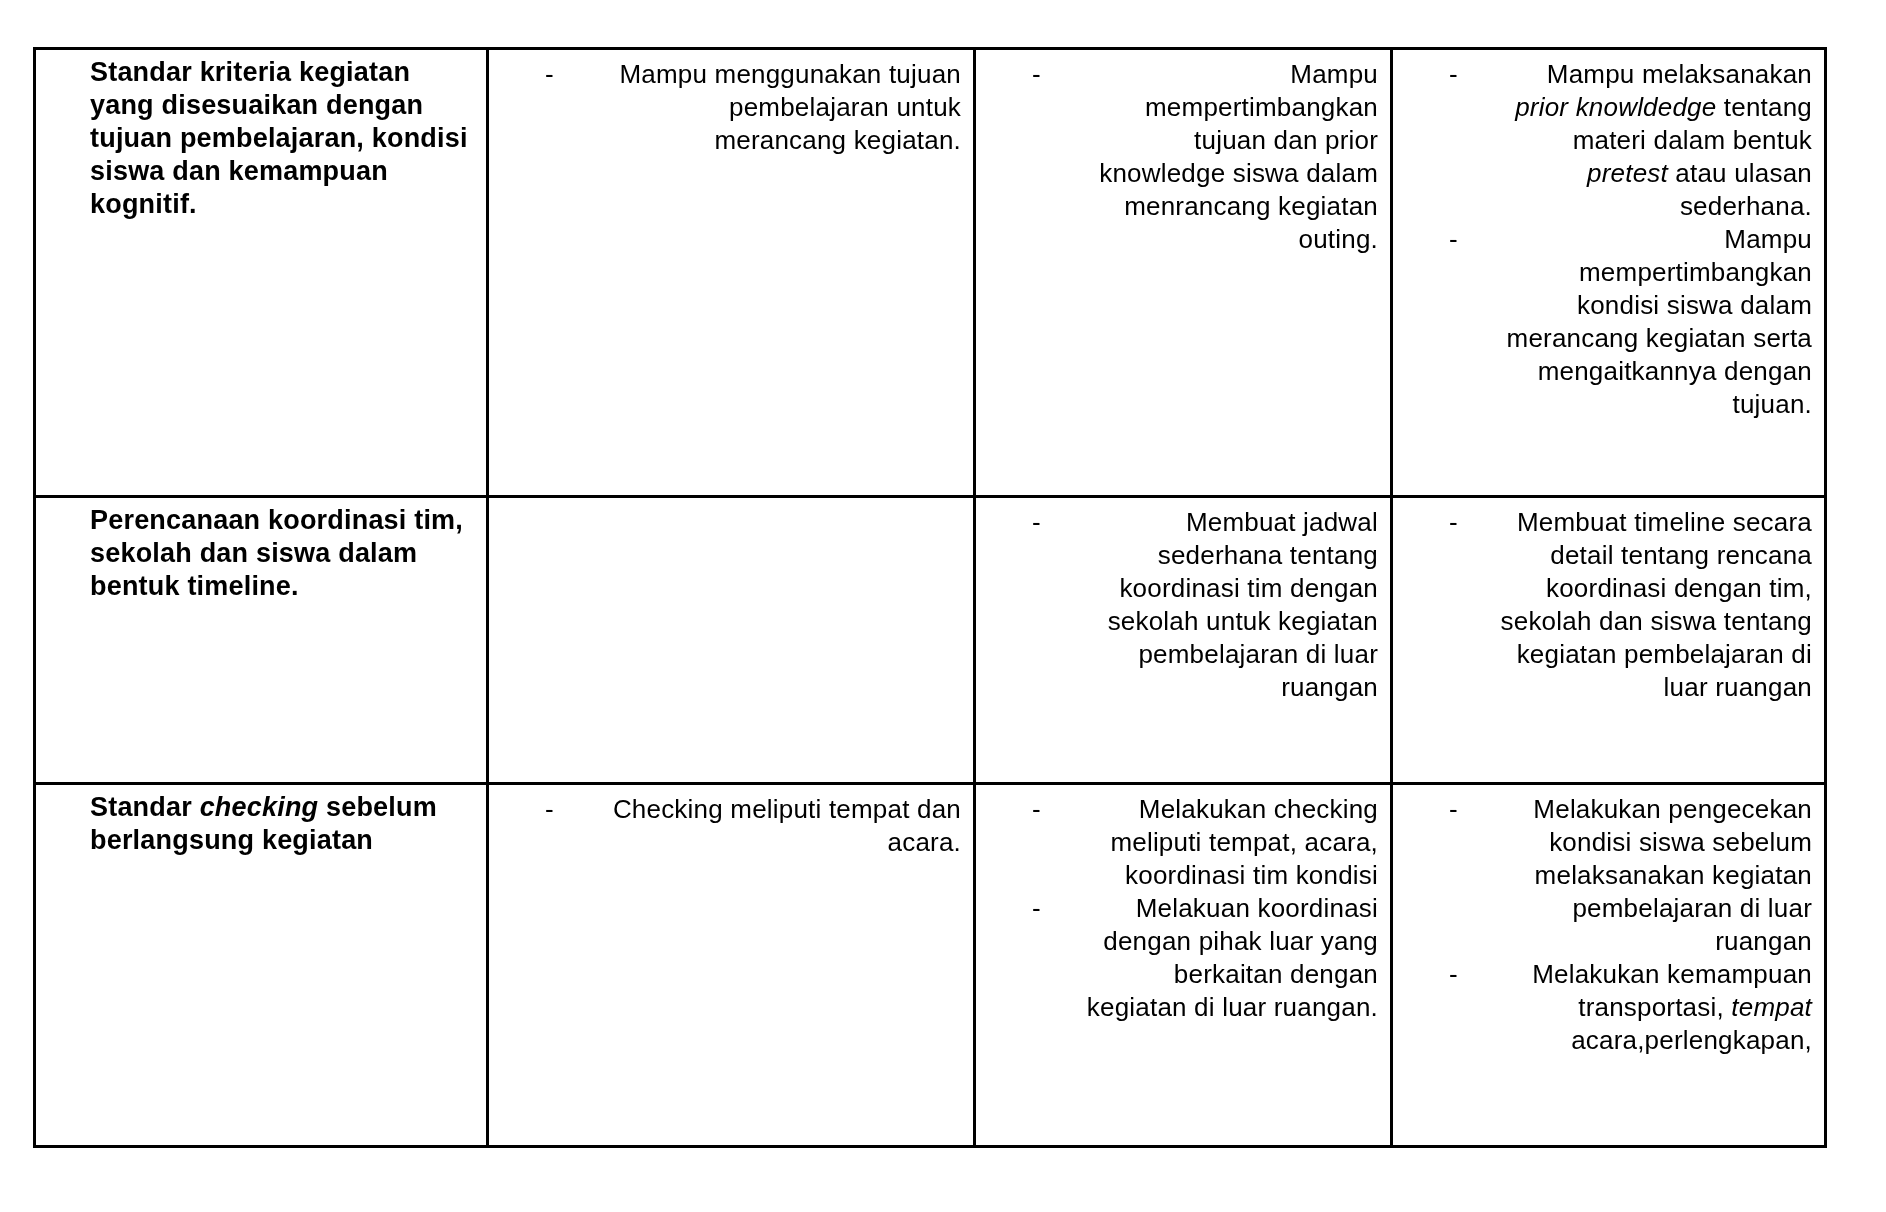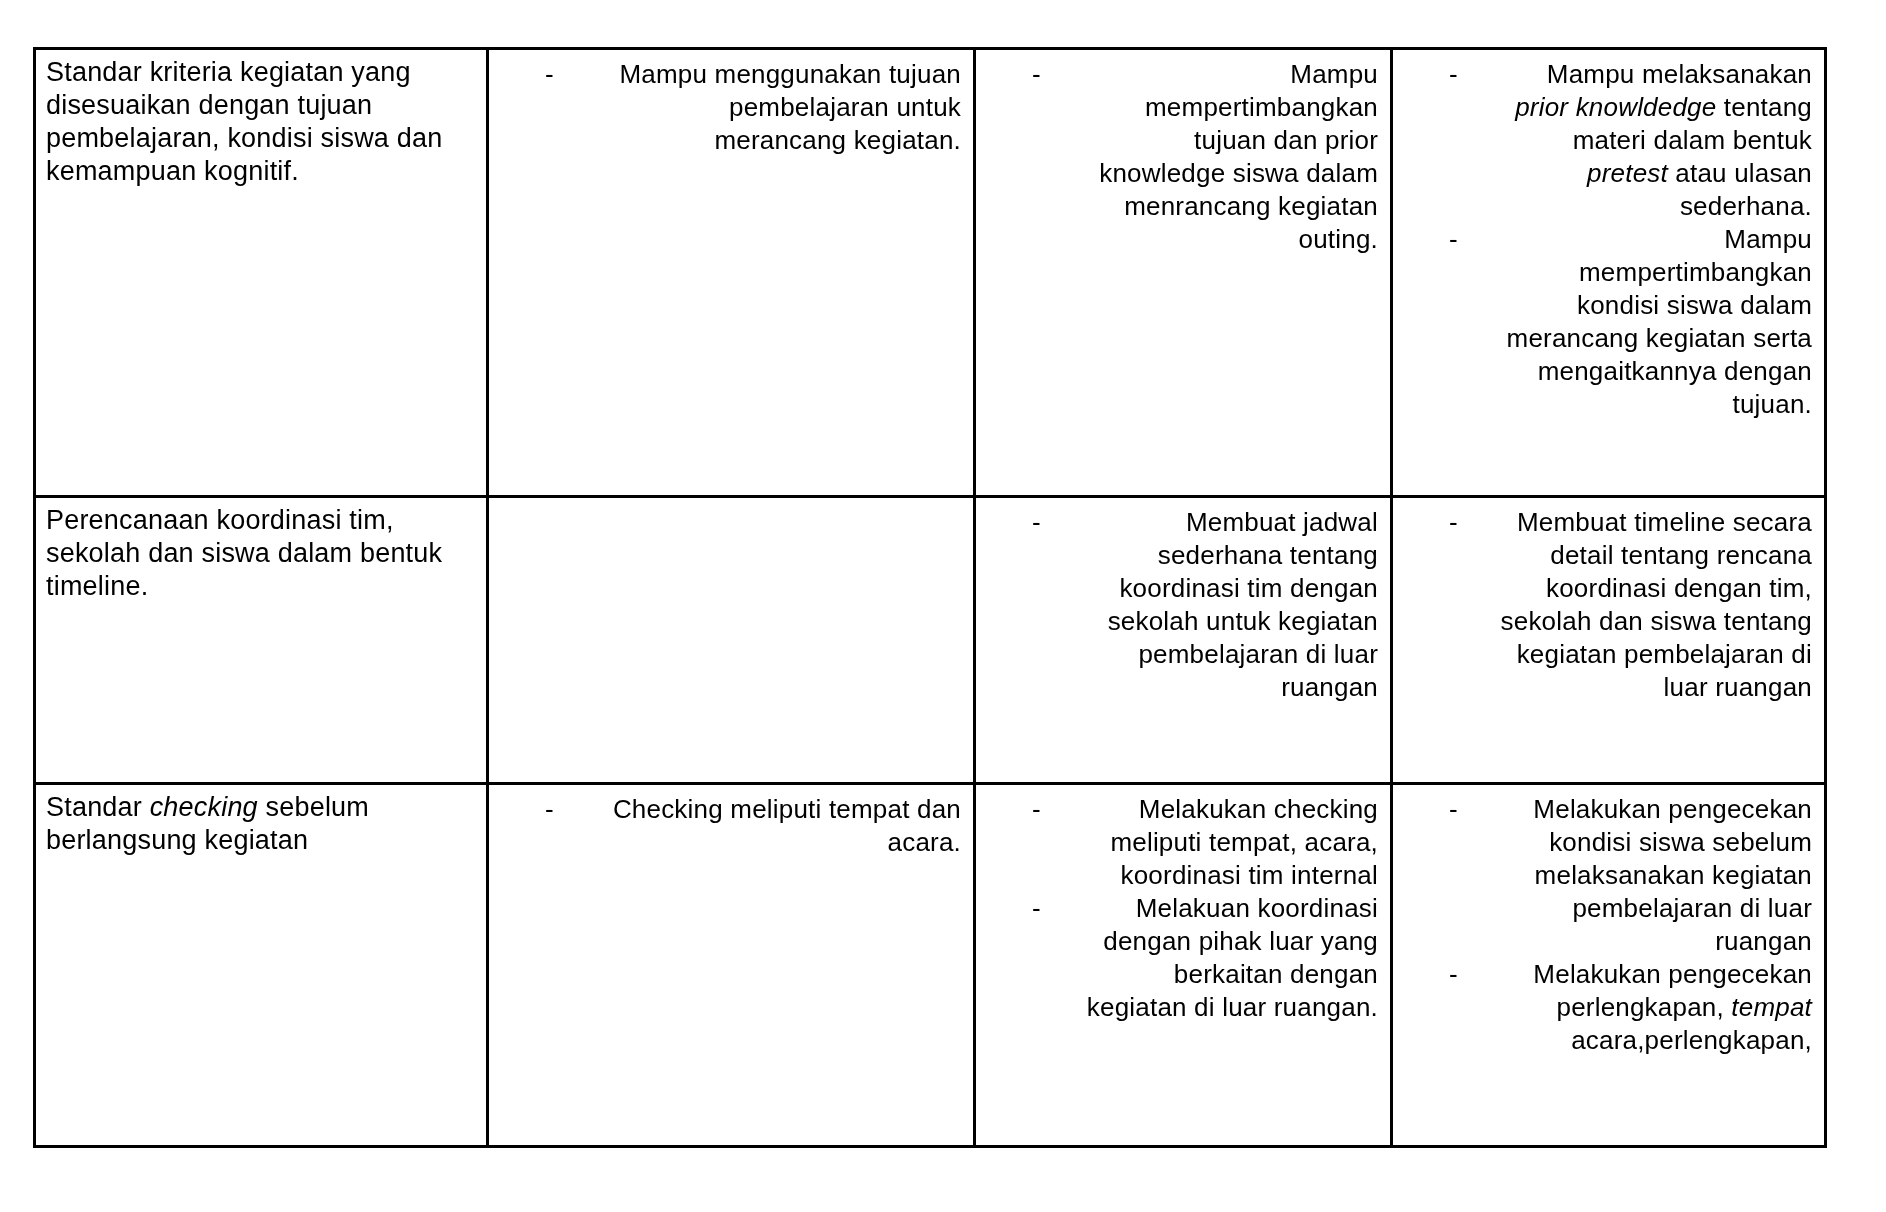--- a/index.html
+++ b/index.html
@@ -25,25 +25,26 @@
     border-collapse: collapse;
     table-layout: fixed;
   }
   table.rubric td {
     border: 3px solid #000000;
     vertical-align: top;
     padding: 0;
     overflow: hidden;
   }
   .header-text {
-    font-weight: 400;
+    font-weight: 700;
     font-size: 27px;
     line-height: 33px;
     letter-spacing: 0.2px;
     padding: 6px 12px 0 10px;
+    margin-left: 44px;
   }
   .bullet {
     display: flex;
     align-items: flex-start;
     padding: 0 12px 0 56px;
   }
   .bullet:first-child {
     padding-top: 8px;
   }
   .dash {
@@ -125,33 +126,33 @@
           </td>
           <td>
             <div class="bullet">
               <span class="dash">-</span>
               <div class="bullet-text"><span>Checking meliputi tempat dan acara.</span></div>
             </div>
           </td>
           <td>
             <div class="bullet">
               <span class="dash">-</span>
-              <div class="bullet-text"><span>Melakukan checking meliputi tempat, acara, koordinasi tim internal</span></div>
+              <div class="bullet-text"><span>Melakukan checking meliputi tempat, acara, koordinasi tim kondisi</span></div>
             </div>
             <div class="bullet">
               <span class="dash">-</span>
               <div class="bullet-text"><span>Melakuan koordinasi dengan pihak luar yang berkaitan dengan kegiatan di luar ruangan.</span></div>
             </div>
           </td>
           <td>
             <div class="bullet">
               <span class="dash">-</span>
               <div class="bullet-text"><span>Melakukan pengecekan  kondisi siswa sebelum melaksanakan kegiatan pembelajaran di luar ruangan</span></div>
             </div>
             <div class="bullet">
               <span class="dash">-</span>
-              <div class="bullet-text"><span>Melakukan pengecekan perlengkapan, </span><span class="it">tempat</span><span> acara,perlengkapan,</span></div>
+              <div class="bullet-text"><span>Melakukan kemampuan transportasi, </span><span class="it">tempat</span><span> acara,perlengkapan,</span></div>
             </div>
           </td>
         </tr>
       </tbody>
   </table>
 </div>
 
 </body></html>

